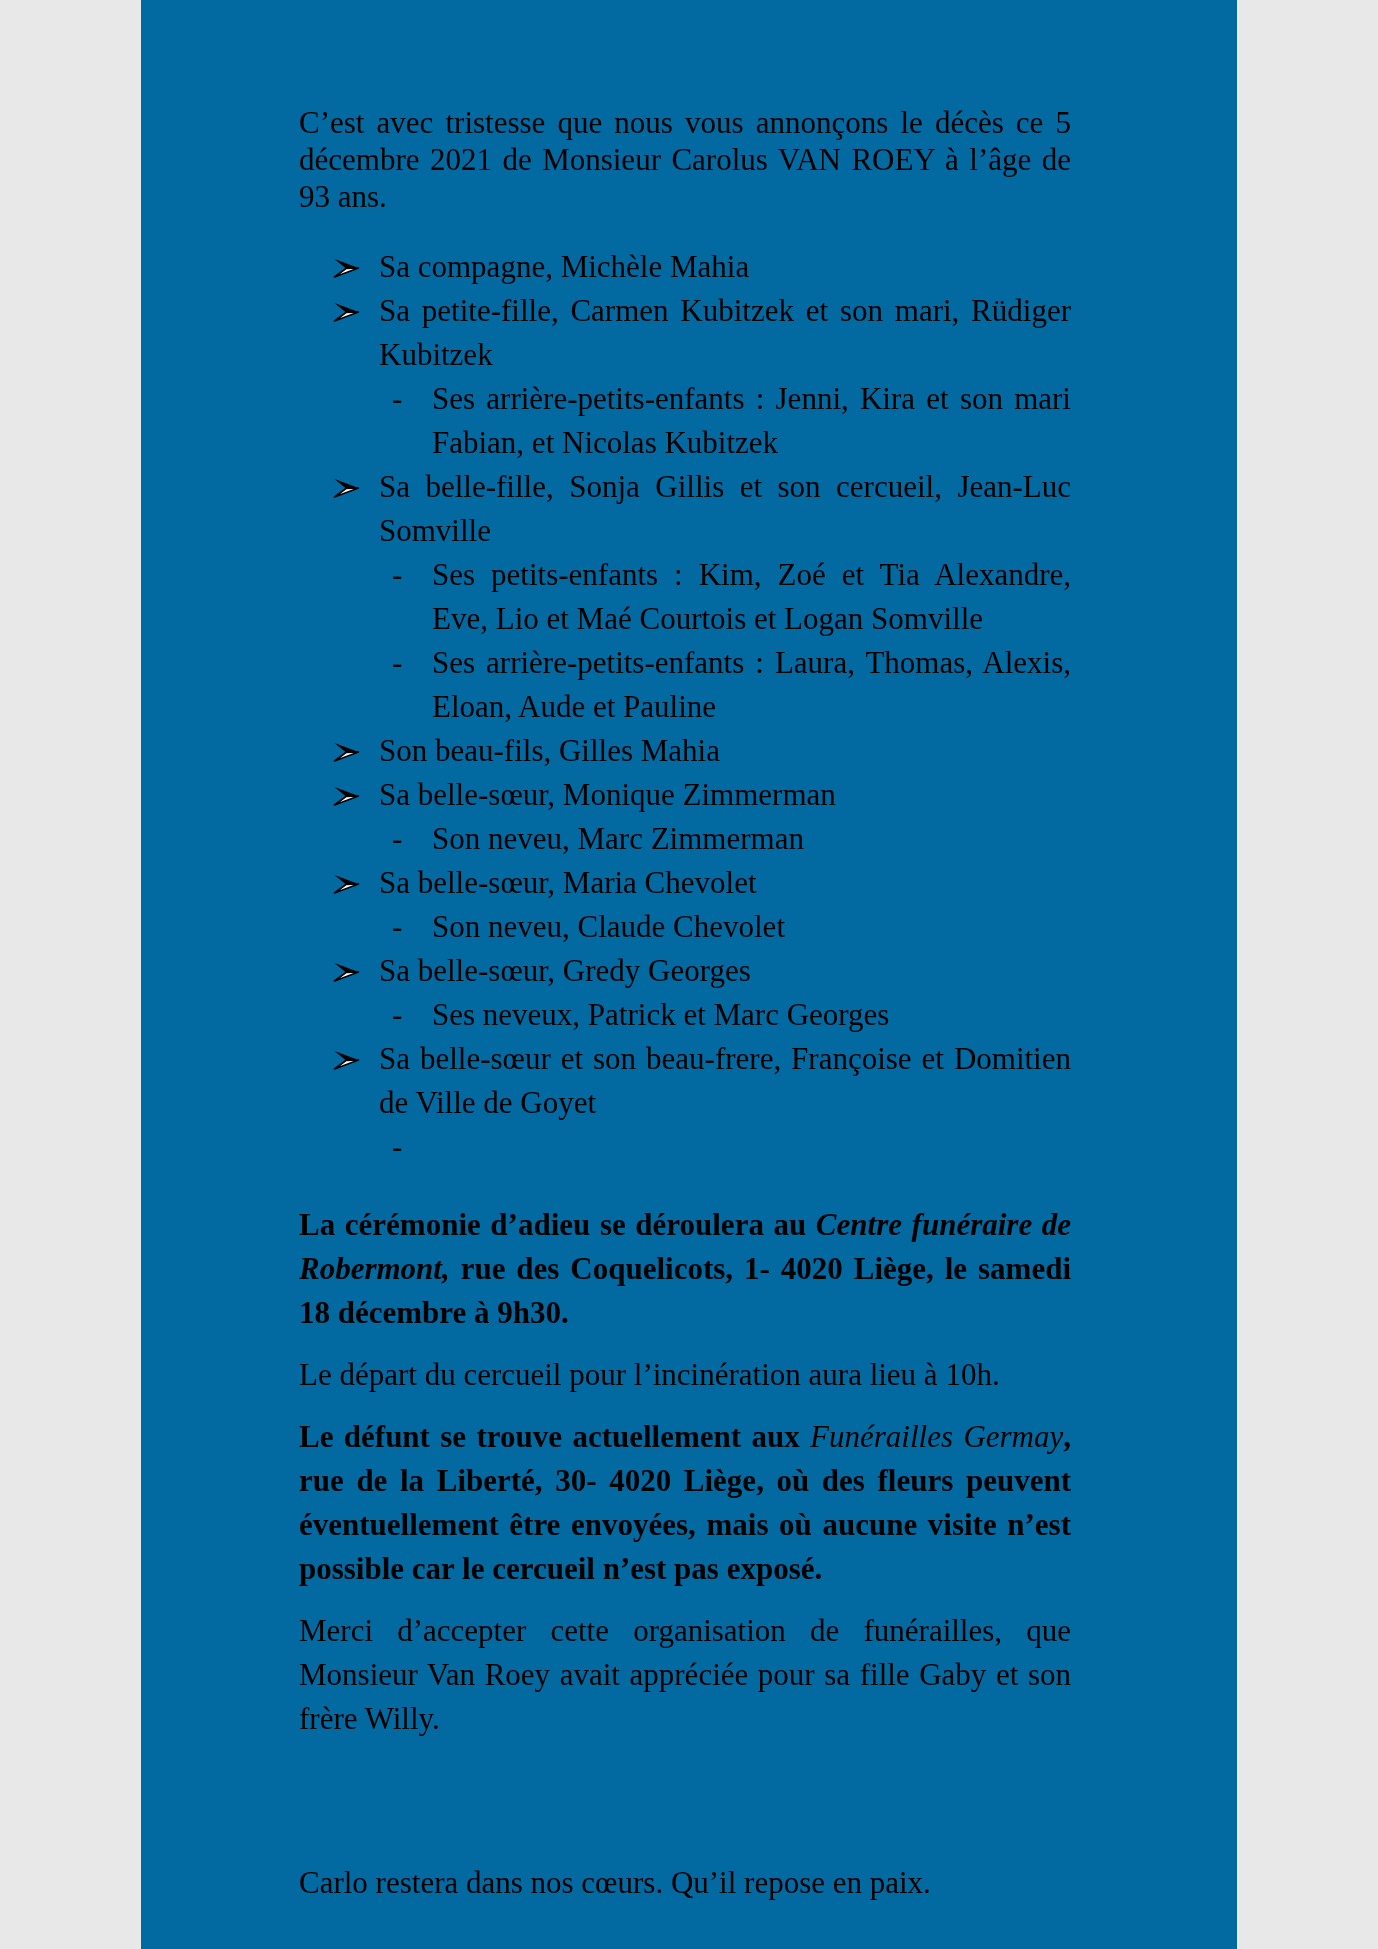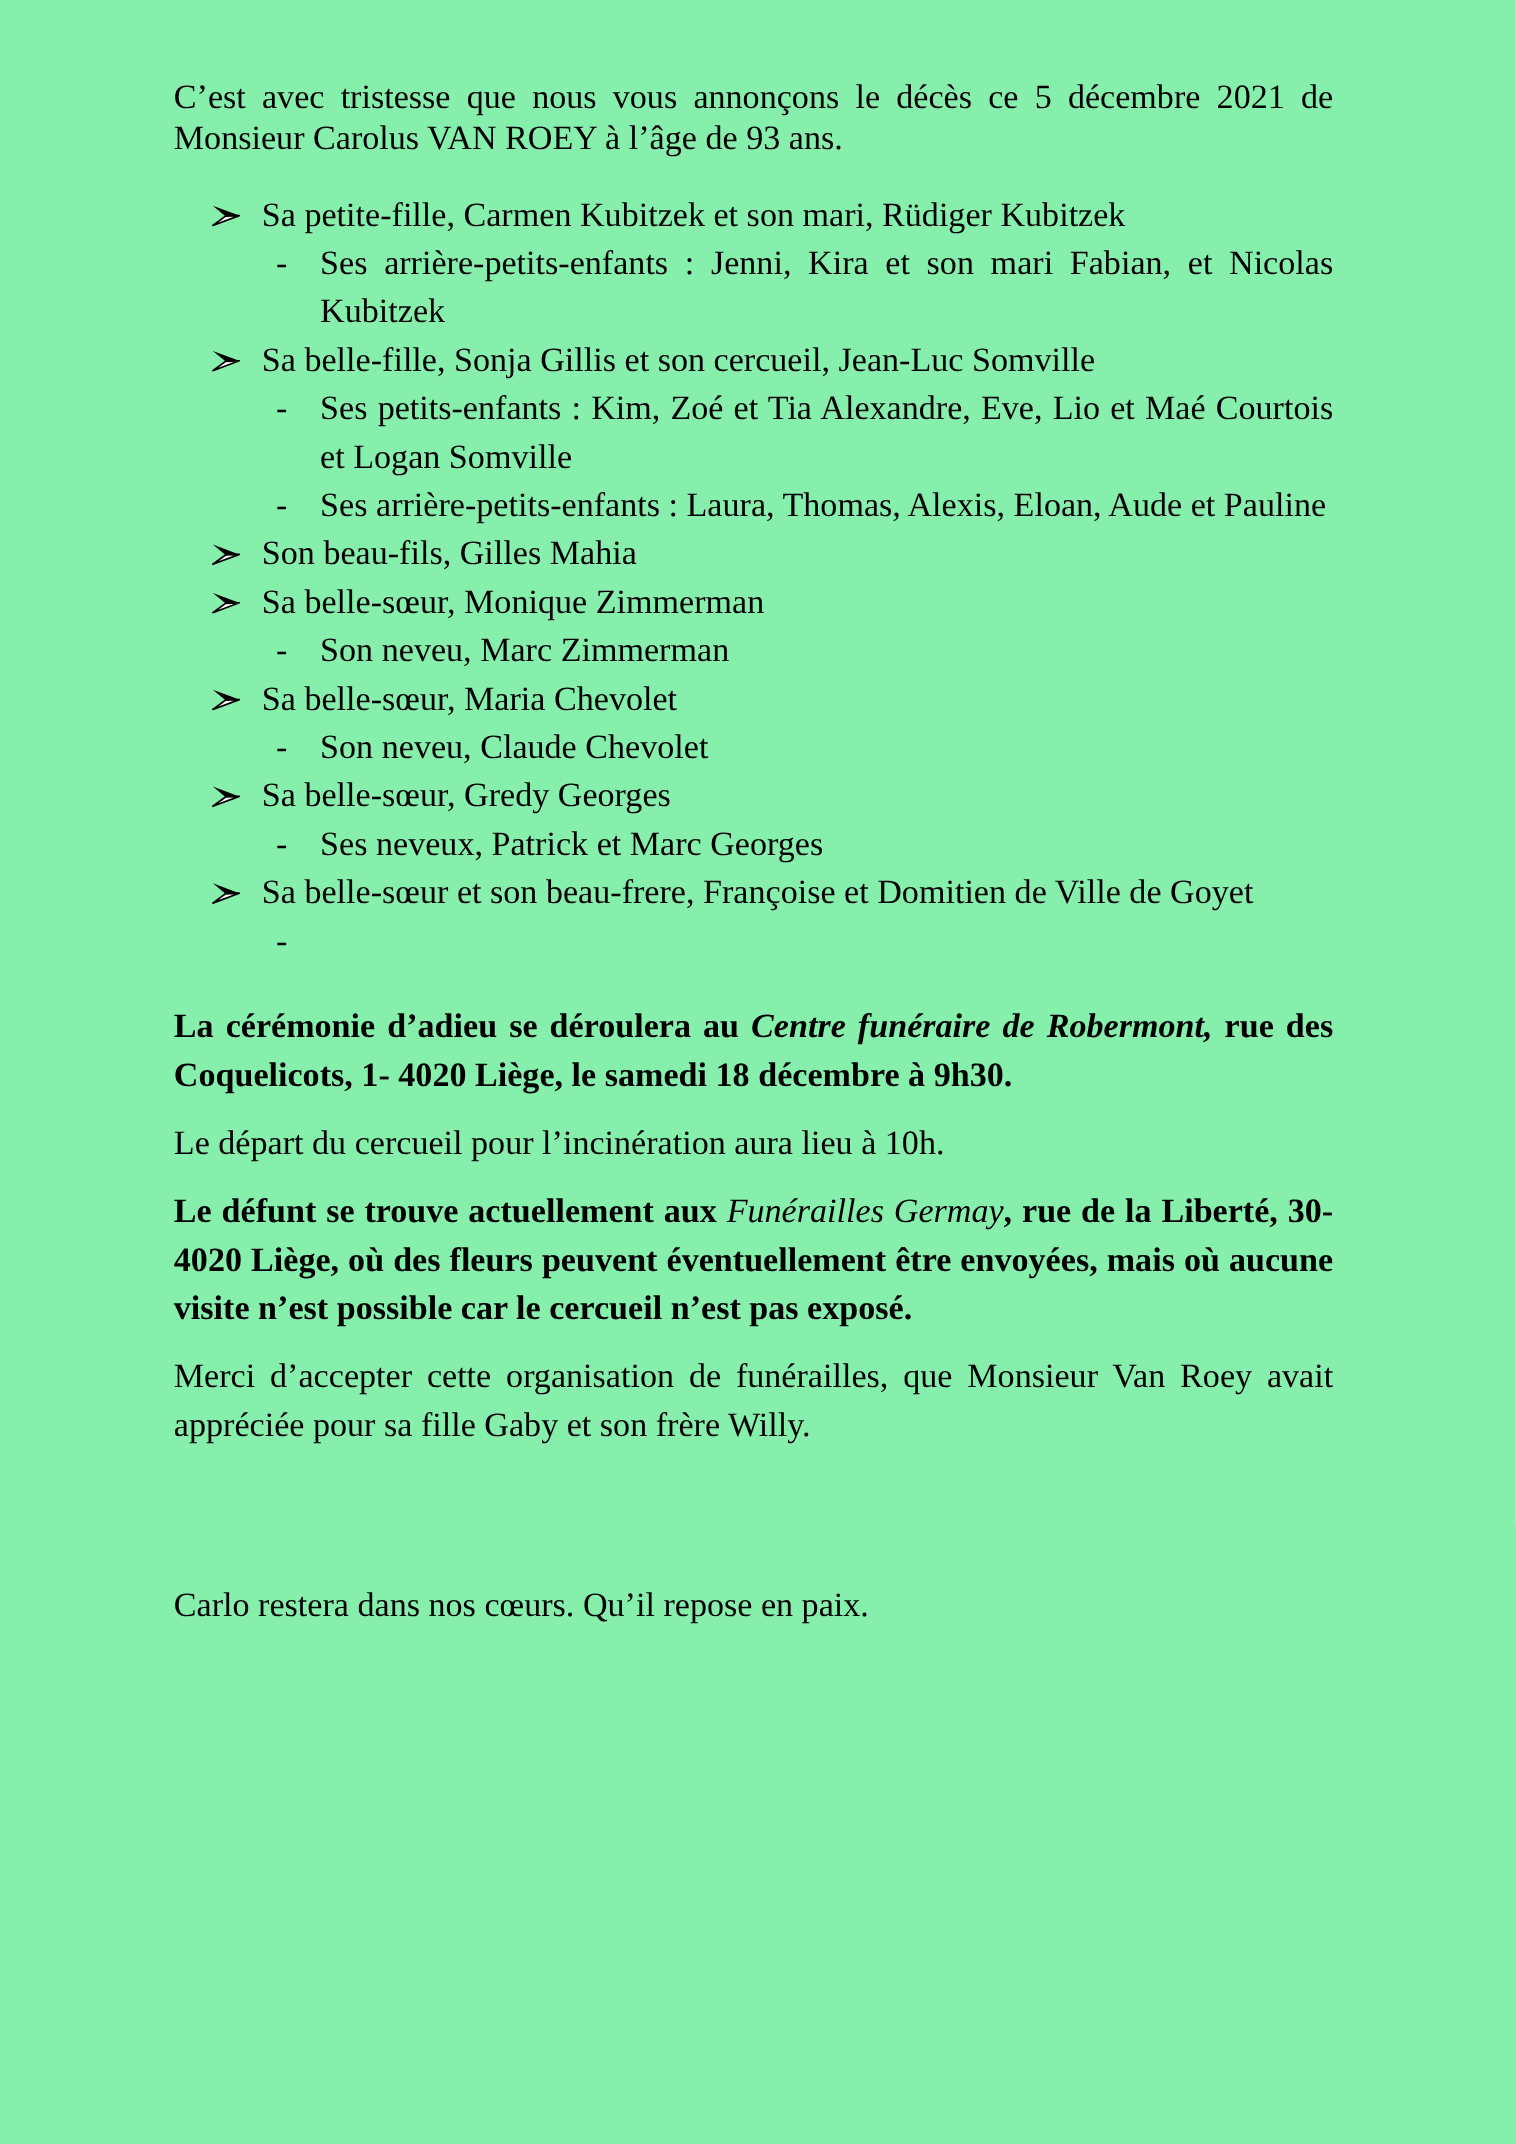--- a/index.html
+++ b/index.html
@@ -1,26 +1,26 @@
 <!DOCTYPE html>
 <html lang="fr"><head>
 <meta charset="utf-8">
 <style>
   html, body { margin: 0; padding: 0; background: #e8e8e8; }
   .page {
     position: relative;
-    width: 1378px;
+    width: 1096px;
     height: 1949px;
     margin: 0 auto;
-    background: #86efac;
+    background: #0369a1;
     color: #000000;
     font-family: "Liberation Serif", "DejaVu Serif", serif;
     font-size: 31px;
     box-sizing: border-box;
-    padding: 69px 166px 0 158px;
+    padding: 104px 166px 0 158px;
     overflow: hidden;
   }
   p { margin: 0; text-align: justify; }
   .intro { line-height: 37px; margin-bottom: 30px; }
   .body-par { line-height: 44px; margin-bottom: 18px; }
   .ceremony { margin-top: 78px; }
   .closing { margin-top: 120px; }
 
   ul.family-list {
     list-style: none;
@@ -50,20 +50,26 @@
   .seg-bold-italic { font-weight: bold; font-style: italic; }
 </style>
 </head>
 <body>
 
 <div class="page">
 
   <p class="intro">C’est avec tristesse que nous vous annonçons le décès ce 5 décembre 2021 de Monsieur Carolus VAN ROEY à l’âge de 93 ans.</p>
 
   <ul class="family-list">
+      <li class="level-1"><span class="marker">
+  <svg viewBox="0 0 26 20" xmlns="http://www.w3.org/2000/svg" aria-hidden="true">
+    <path d="M1 1 L25 10 L12.5 10.5 Z" fill="#000000"></path>
+    <path d="M25 10 L12.5 10.5 L1 19 Z" fill="#ffffff" stroke="#000000" stroke-width="1.6" stroke-linejoin="round"></path>
+  </svg>
+</span><span>Sa compagne, Michèle Mahia</span></li>
       <li class="level-1"><span class="marker">
   <svg viewBox="0 0 26 20" xmlns="http://www.w3.org/2000/svg" aria-hidden="true">
     <path d="M1 1 L25 10 L12.5 10.5 Z" fill="#000000"></path>
     <path d="M25 10 L12.5 10.5 L1 19 Z" fill="#ffffff" stroke="#000000" stroke-width="1.6" stroke-linejoin="round"></path>
   </svg>
 </span><span>Sa petite-fille, Carmen Kubitzek et son mari, Rüdiger Kubitzek</span></li>
       <li class="level-2"><span class="marker">-</span><span>Ses arrière-petits-enfants : Jenni, Kira et son mari Fabian, et Nicolas Kubitzek</span></li>
       <li class="level-1"><span class="marker">
   <svg viewBox="0 0 26 20" xmlns="http://www.w3.org/2000/svg" aria-hidden="true">
     <path d="M1 1 L25 10 L12.5 10.5 Z" fill="#000000"></path>

